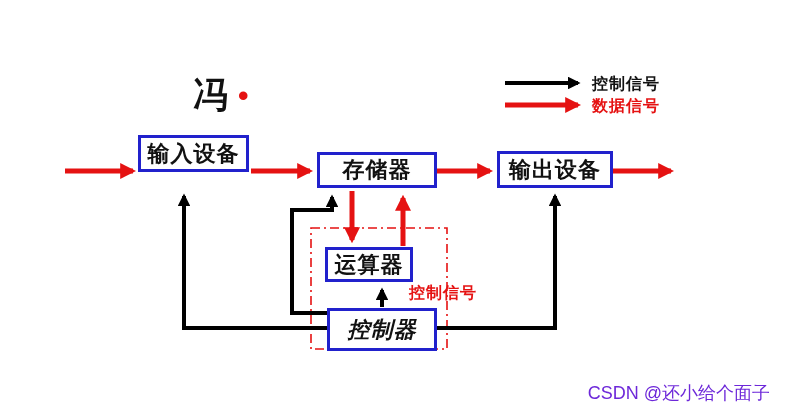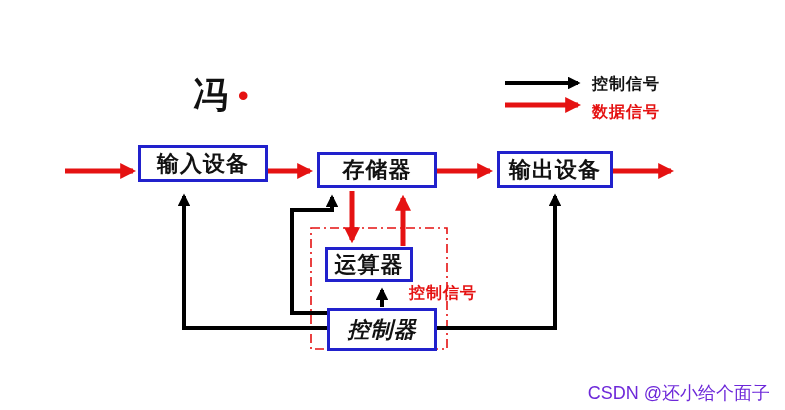--- a/index.html
+++ b/index.html
@@ -5,36 +5,36 @@
   html,body{margin:0;padding:0;background:#ffffff;}
   body{font-family:"Liberation Sans","DejaVu Sans",sans-serif;}
   #stage{position:relative;width:785px;height:410px;background:#ffffff;overflow:hidden;}
   #wires{position:absolute;left:0;top:0;z-index:1;}
   .box{
     position:absolute;z-index:2;box-sizing:border-box;
     border:3px solid #2121cc;background:#ffffff;color:#111111;
     display:flex;align-items:center;justify-content:center;
     font-weight:bold;font-size:22px;letter-spacing:1px;line-height:1;
   }
-  #box-input  {left:138px;top:145px;width:130px;height:37px;}
+  #box-input  {left:138px;top:135px;width:111px;height:37px;}
   #box-memory {left:317px;top:152px;width:120px;height:36px;}
   #box-output {left:497px;top:151px;width:116px;height:37px;}
   #box-alu    {left:325px;top:247px;width:88px;height:35px;}
   #box-control{left:327px;top:308px;width:110px;height:43px;font-style:italic;}
   #title{
     position:absolute;left:193px;top:72px;z-index:2;
     font-size:35px;font-weight:bold;color:#111111;white-space:nowrap;
     display:flex;align-items:center;letter-spacing:1px;
   }
   #title .dot{color:#e51212;font-size:30px;margin:0 9px;line-height:1;}
   .legend-label{
     position:absolute;z-index:2;font-weight:bold;font-size:16px;white-space:nowrap;letter-spacing:1px;
   }
   #legend-control-label{left:592px;top:74px;color:#111111;}
-  #legend-data-label{left:592px;top:96px;color:#e51212;margin-top:6px;}
+  #legend-data-label{left:592px;top:96px;color:#e51212;}
   #cpu-label{
     position:absolute;left:409px;top:283px;z-index:3;
     color:#e51212;font-weight:bold;font-size:16px;white-space:nowrap;letter-spacing:1px;
   }
   #watermark{
     position:absolute;right:15px;top:381px;z-index:2;
     color:#6d28d9;font-size:18px;white-space:nowrap;
   }
 </style>
 </head>

